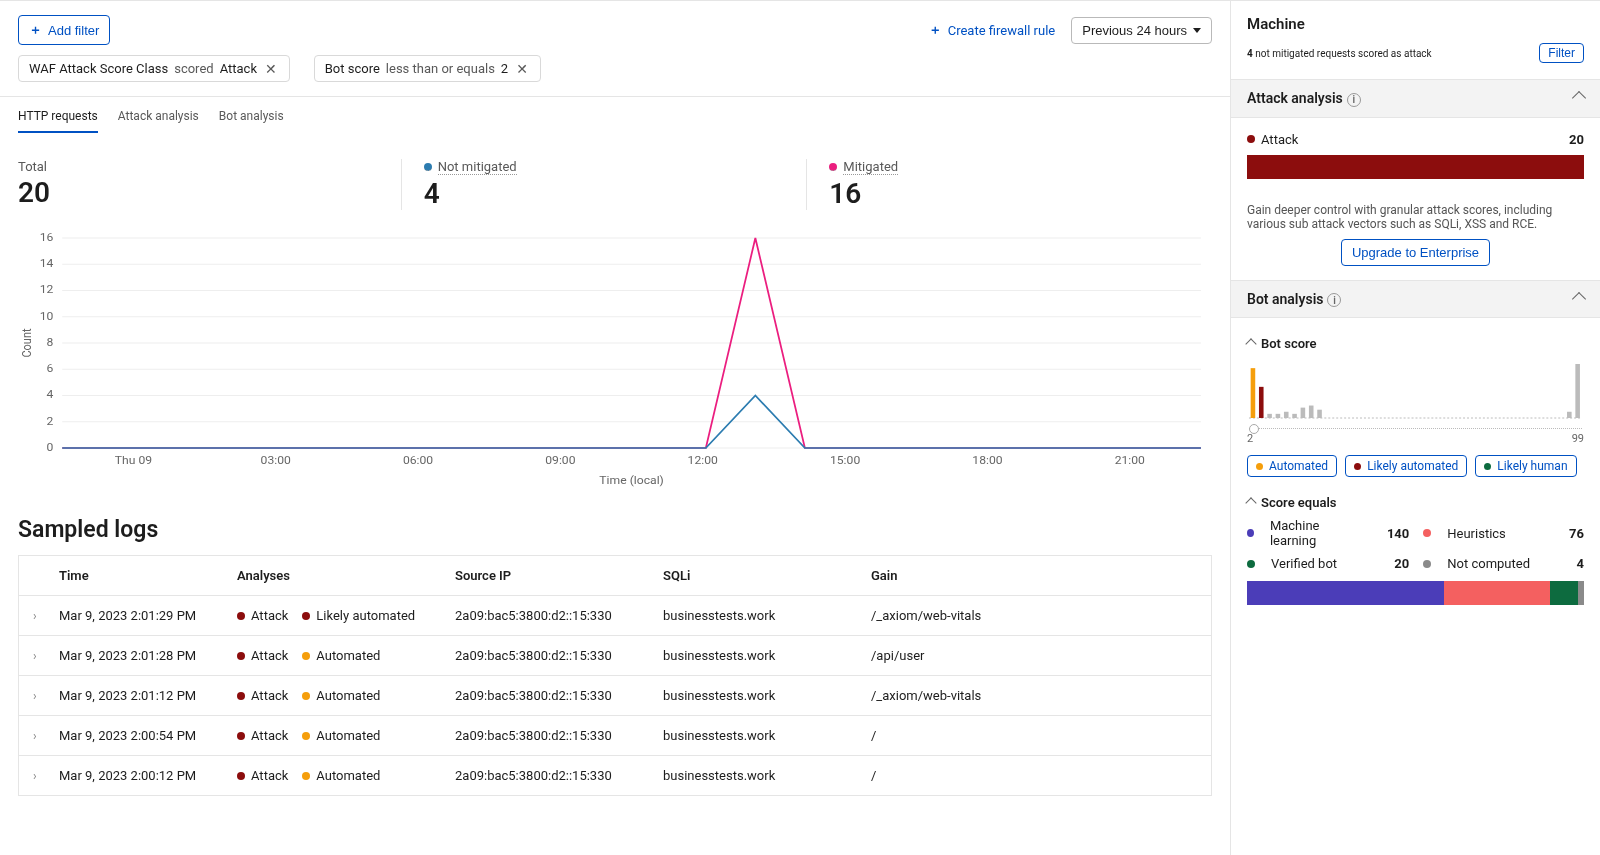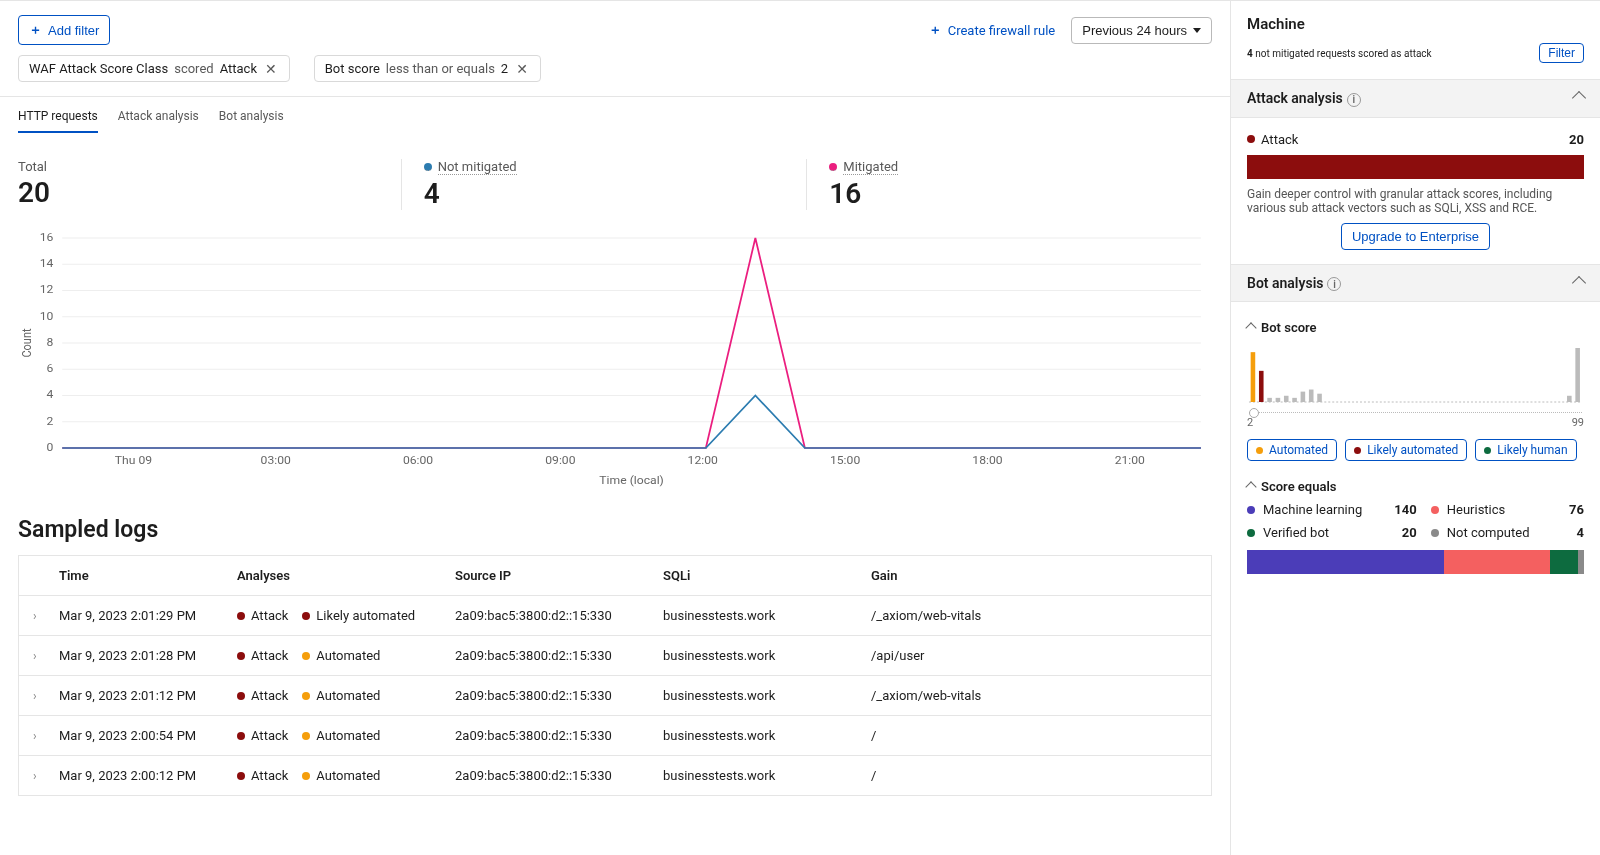--- a/index.html
+++ b/index.html
@@ -75,35 +75,35 @@
   .small-btn{border:1px solid var(--link);color:var(--link);background:#fff;border-radius:4px;padding:2px 8px;font-size:12px;cursor:pointer;}
 
   .panel-h{background:var(--bg-grey);padding:10px 16px;font-size:14px;font-weight:600;display:flex;align-items:center;justify-content:space-between;border-top:1px solid var(--border-light);border-bottom:1px solid var(--border-light);}
   .info{display:inline-flex;width:14px;height:14px;border:1px solid #999;border-radius:50%;align-items:center;justify-content:center;font-size:10px;color:#666;margin-left:4px;}
   .chev{width:10px;height:10px;border-right:1.5px solid #666;border-bottom:1.5px solid #666;transform:rotate(-135deg);}
   .chev.down{transform:rotate(45deg);}
 
   .panel-body{padding:14px 16px;}
   .legend-row{display:flex;align-items:center;justify-content:space-between;font-size:13px;margin-bottom:8px;}
   .bar-full{height:24px;background:var(--attack);}
-  .upgrade-box{margin-top:8px;font-size:12px;color:#555;text-align:left;}
+  .upgrade-box{margin-top:24px;font-size:12px;color:#555;text-align:left;}
   .upgrade-box .btncenter{text-align:center;margin-top:8px;}
 
   .sub-h{font-size:13px;font-weight:600;display:flex;align-items:center;gap:6px;margin:4px 0 8px;}
   .sub-chev{width:8px;height:8px;border-right:1.5px solid #666;border-bottom:1.5px solid #666;transform:rotate(-135deg);}
   .bot-mini{height:60px;width:100%;}
   .slider-track{position:relative;height:2px;border-top:1px dotted #bbb;margin:6px 2px 2px;}
   .slider-thumb{position:absolute;left:0;top:-5px;width:10px;height:10px;background:#fff;border:1px solid #aaa;border-radius:50%;}
   .slider-labels{display:flex;justify-content:space-between;font-size:11px;color:#666;margin-top:2px;}
   .tag-row{display:flex;gap:8px;margin-top:10px;}
   .tag{display:inline-flex;align-items:center;gap:6px;border:1px solid var(--link);color:var(--link);border-radius:4px;padding:3px 8px;font-size:12px;}
   .tag .dot{width:7px;height:7px;}
 
   .score-source{display:grid;grid-template-columns:auto 40px auto 40px;row-gap:8px;column-gap:14px;font-size:13px;align-items:center;margin-top:6px;}
-  .score-source .lab{display:flex;align-items:center;gap:8px;}
+  .score-source .lab{display:flex;align-items:center;gap:16px;}
   .score-source .val{font-weight:700;text-align:right;}
   .stacked-bar{display:flex;height:24px;margin-top:10px;overflow:hidden;}
   .seg{height:100%;}
 </style>
 </head>
 <body>
 
 <div class="app">
   <div class="main">
     <div class="toolbar">

